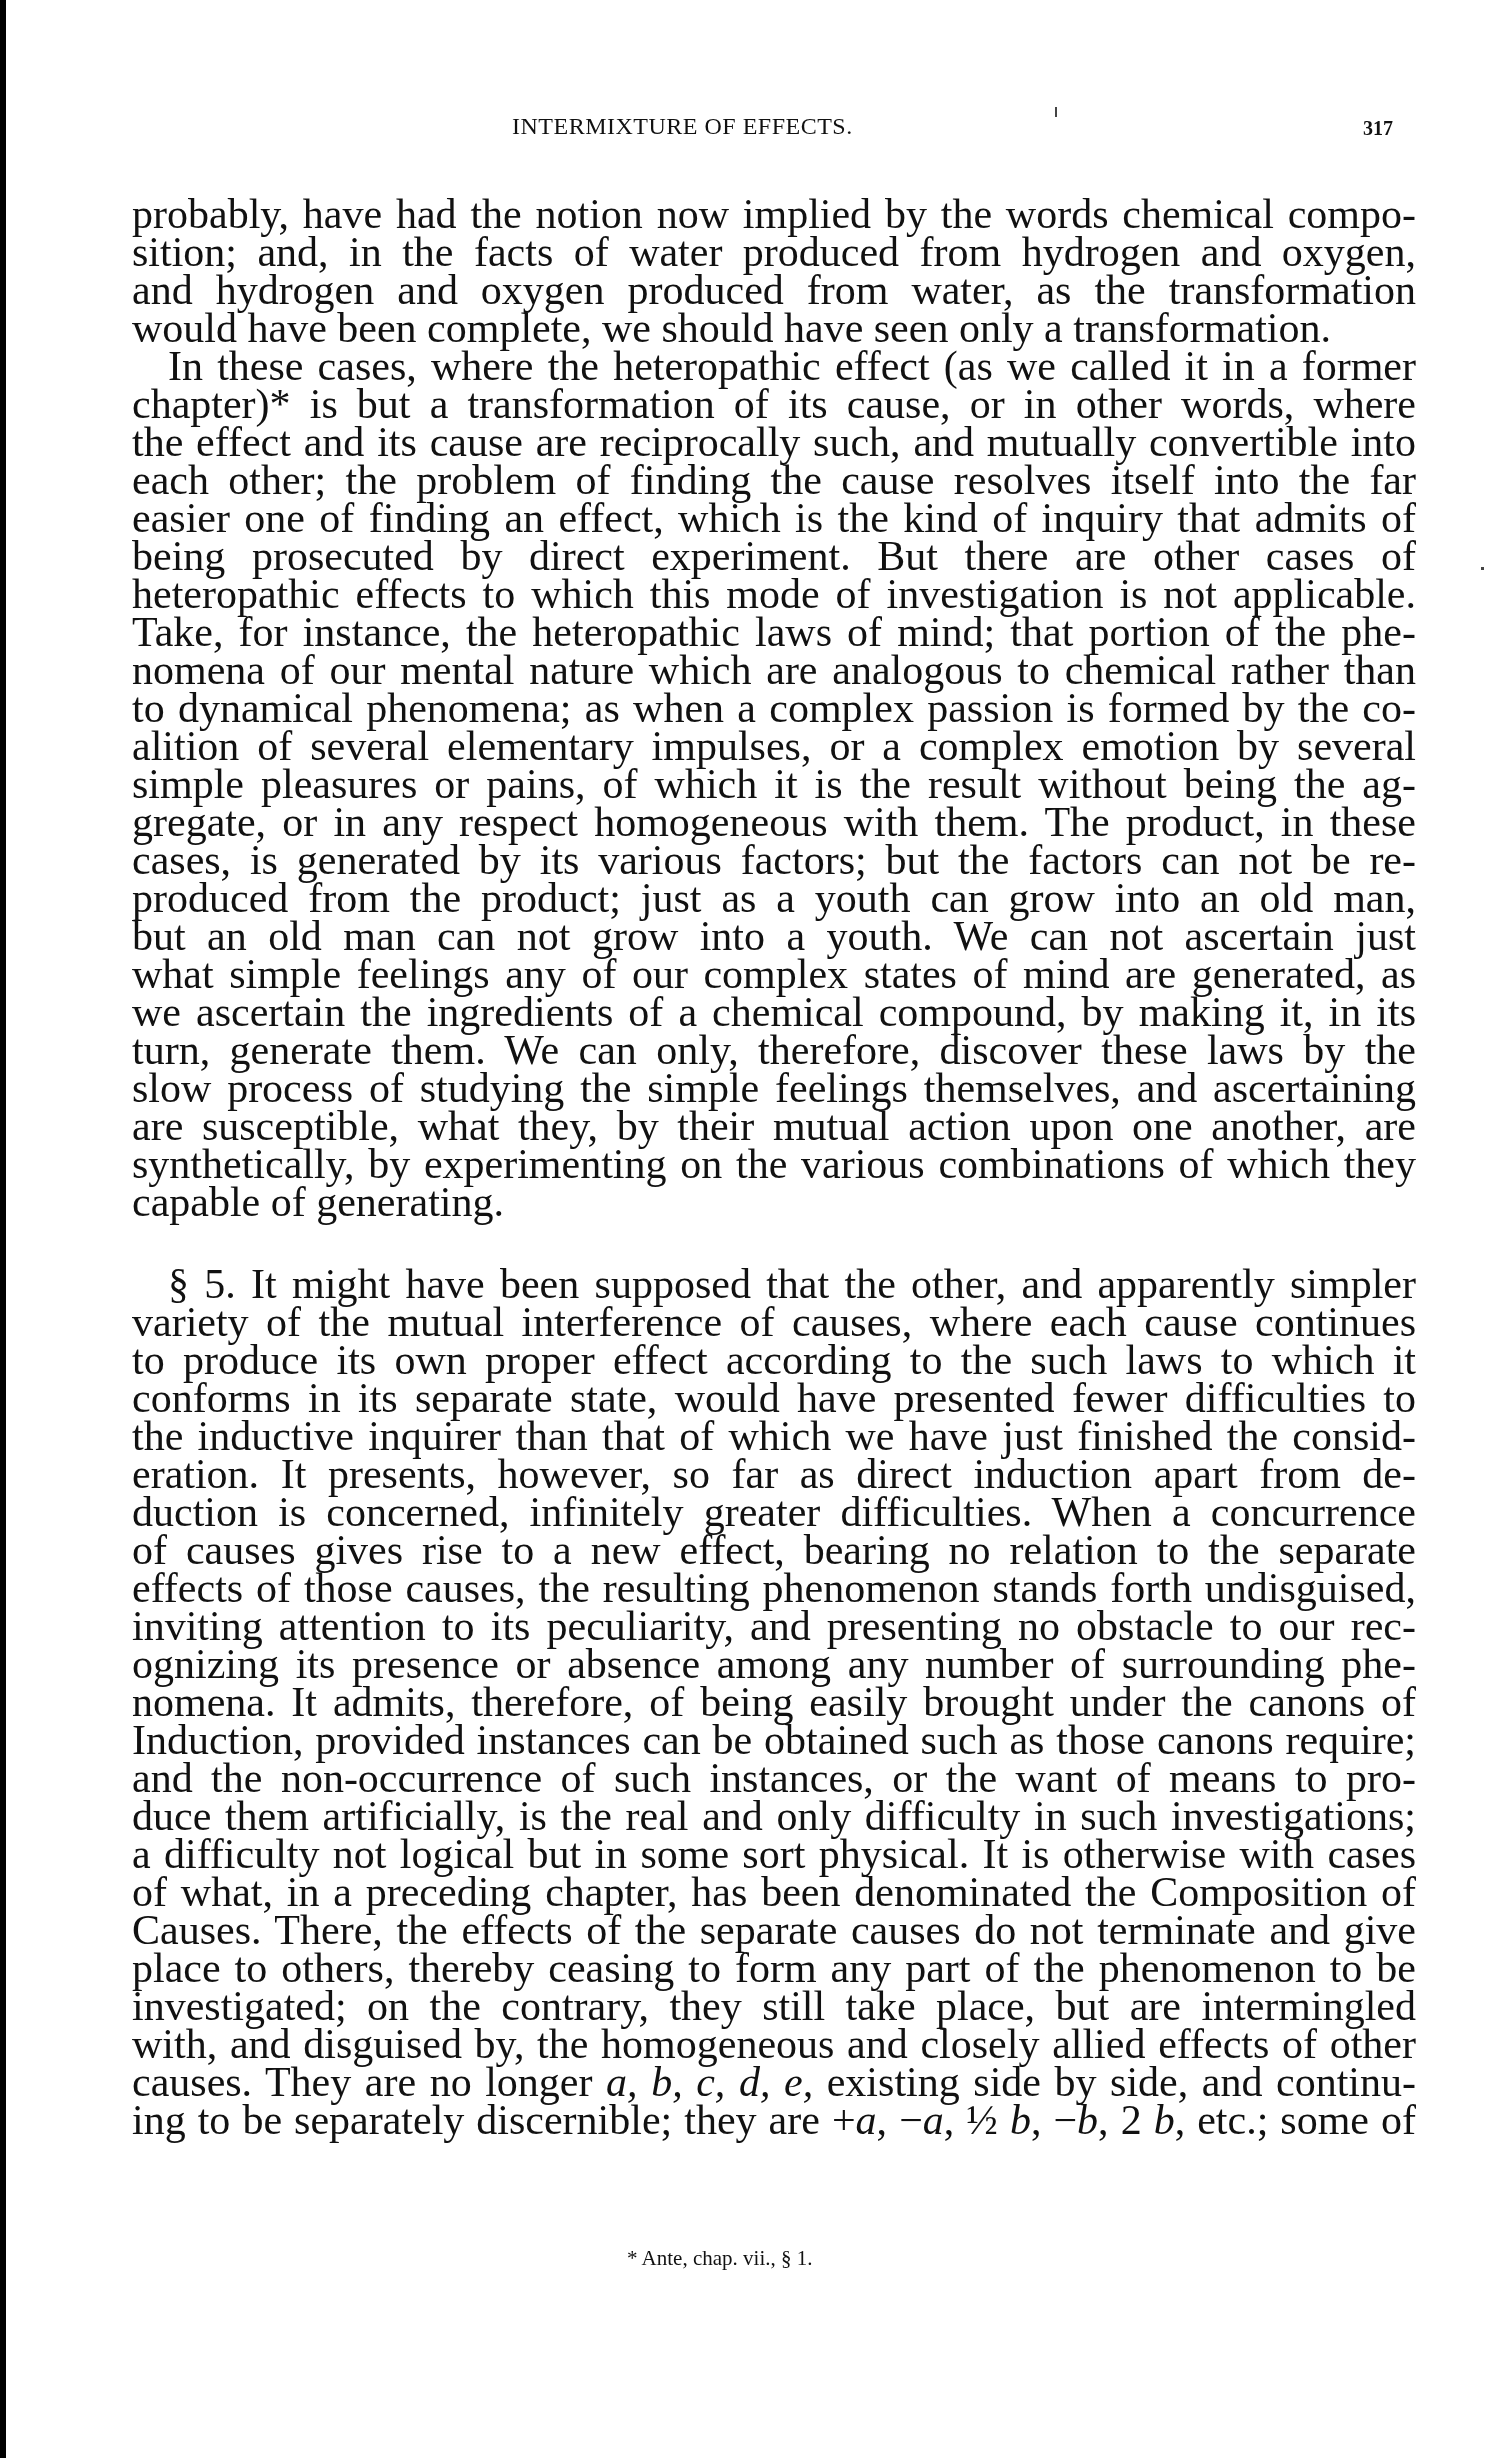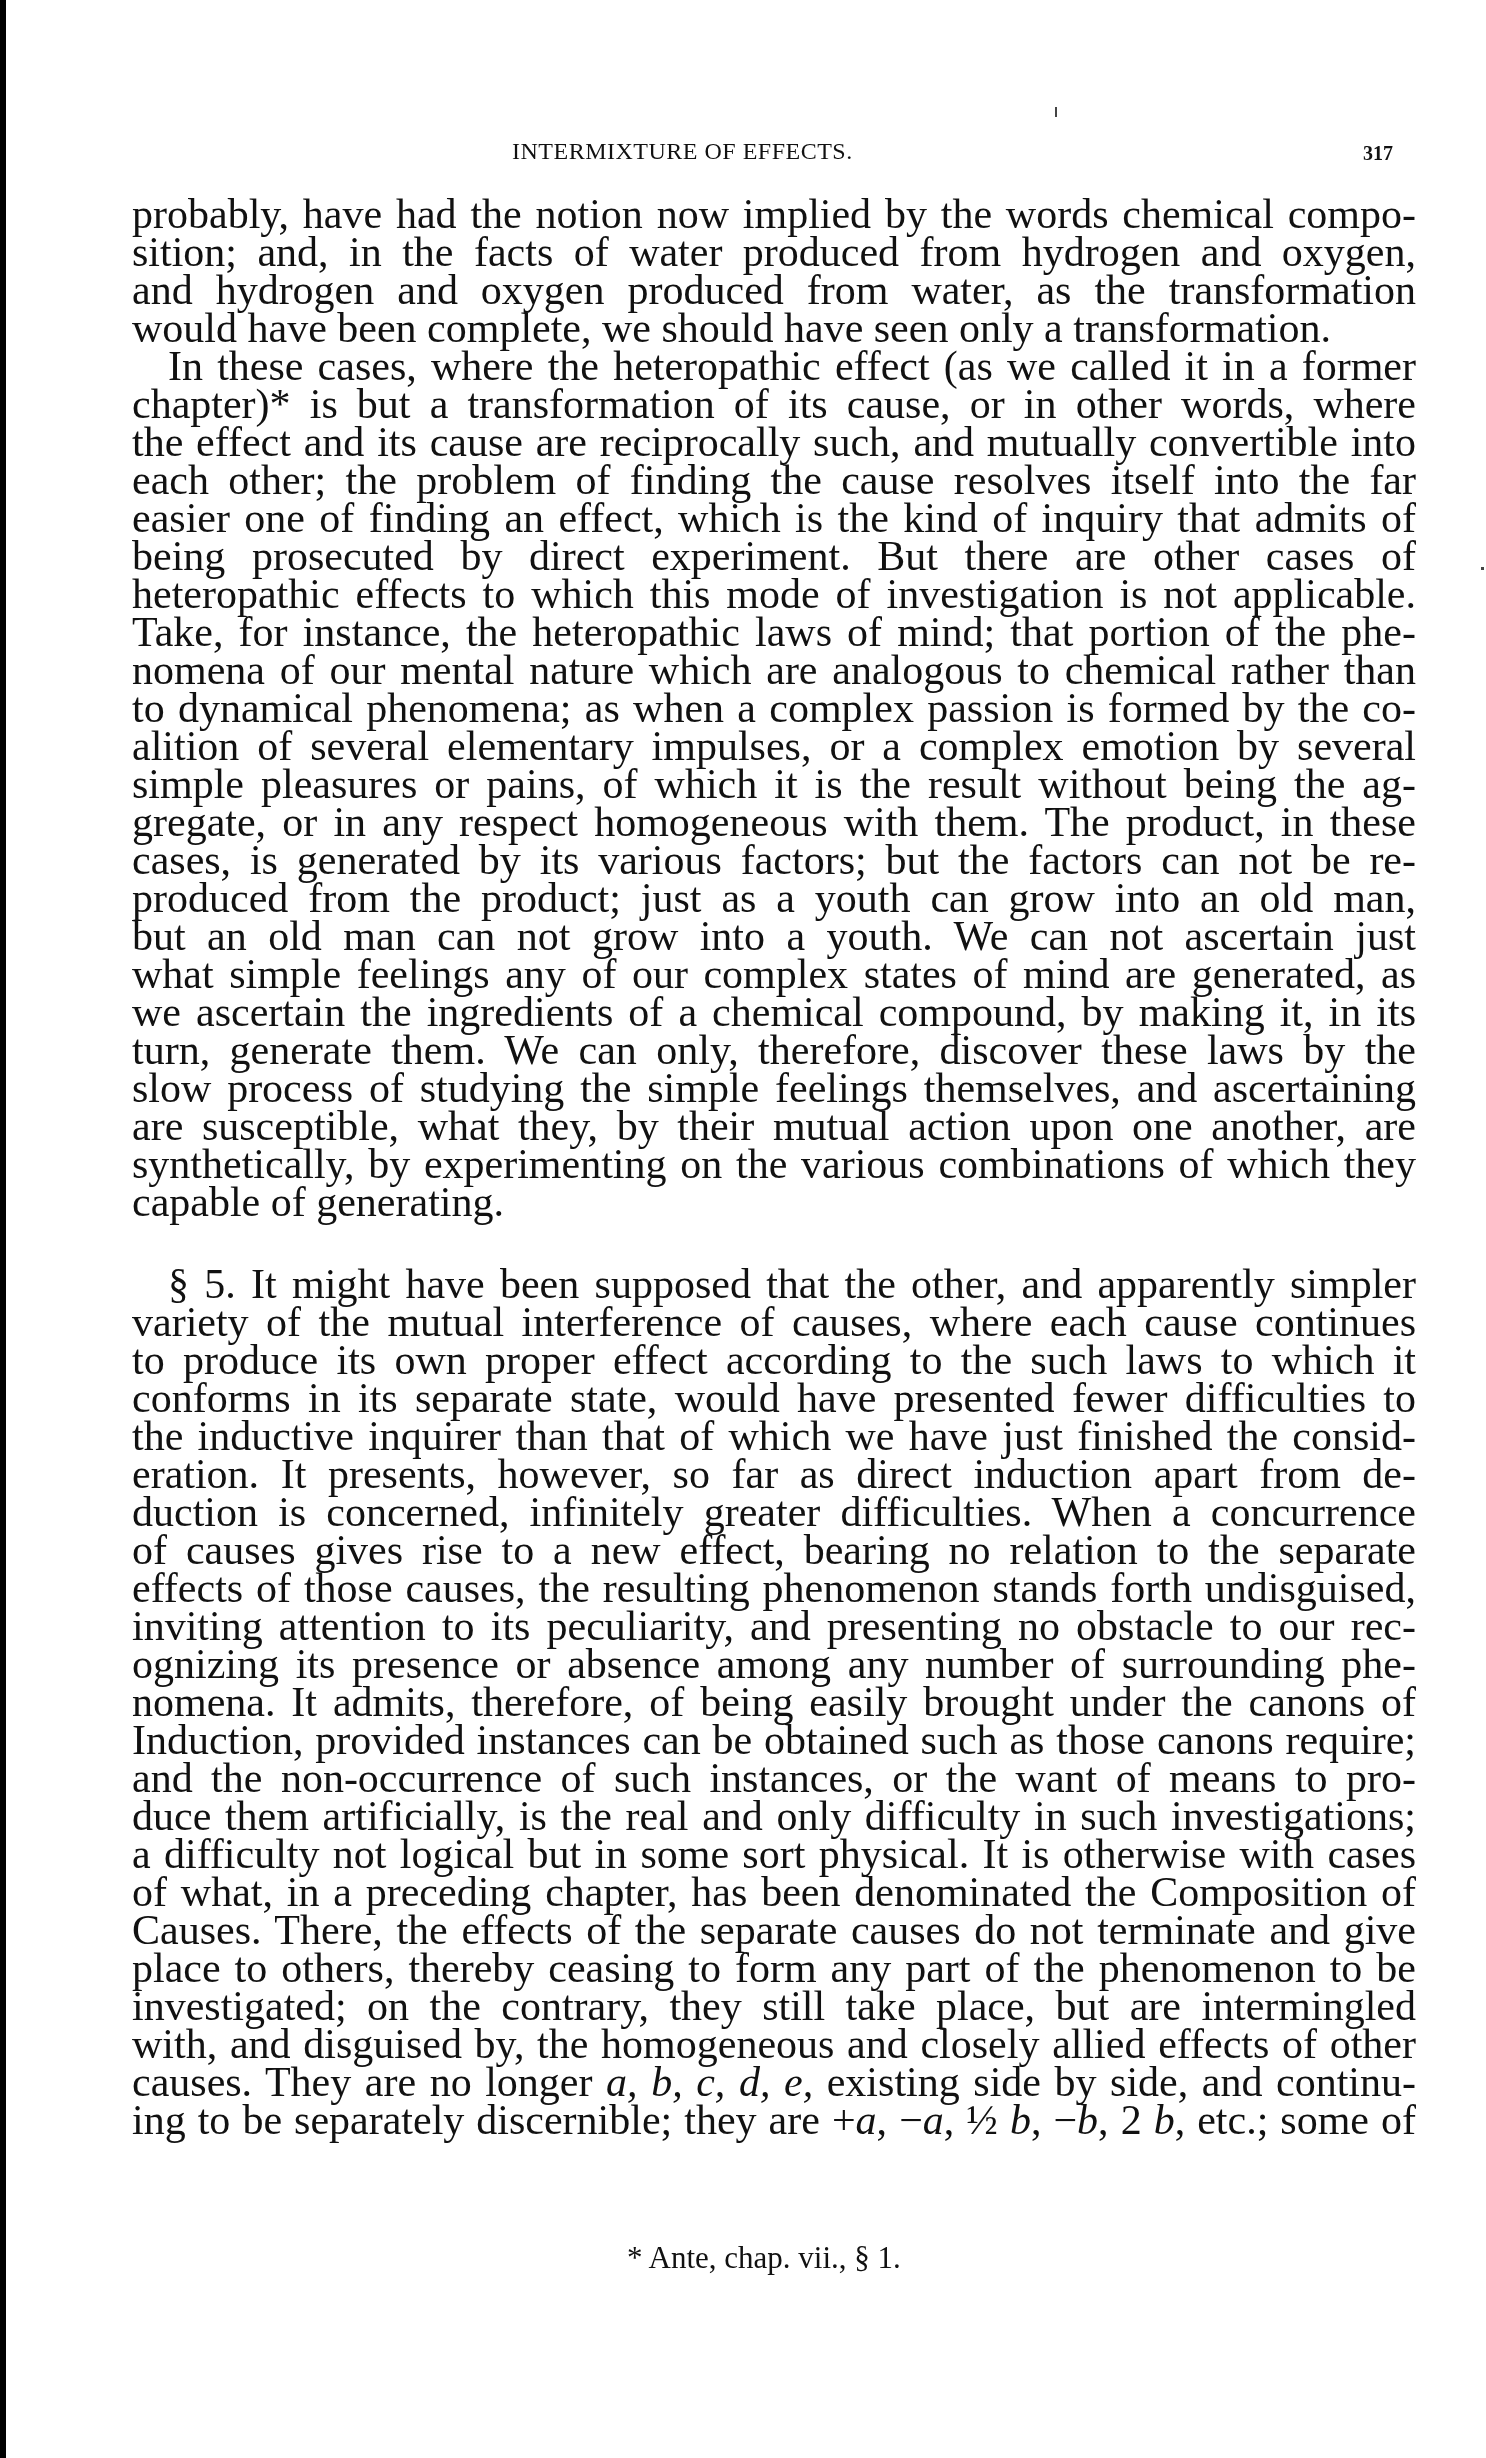--- a/index.html
+++ b/index.html
@@ -6,21 +6,21 @@
   body {
     width: 1487px; height: 2459px; position: relative; overflow: hidden;
     font-family: "DejaVu Serif", "Liberation Serif", serif;
     color: #111111;
   }
   .left-border {
     position: absolute; left: 0; top: 0; width: 6px; height: 2459px; background: #000000;
   }
   .scan-mark { position: absolute; width: 2px; background: #444; }
   .running-head {
-    position: absolute; top: 131px; left: 0; width: 1464px; height: 40px;
+    position: absolute; top: 106px; left: 0; width: 1464px; height: 40px;
   }
   .running-title {
     position: absolute; left: 512px; top: 0; font-size: 24px; letter-spacing: 0.5px;
     font-family: "Liberation Serif", serif; line-height: 40px;
   }
   .page-number {
     position: absolute; left: 1363px; top: 2px; font-size: 20px; font-weight: bold;
     font-family: "Liberation Serif", serif; line-height: 40px;
   }
   .body-text {
@@ -31,21 +31,21 @@
     display: block; height: 38px; white-space: nowrap;
     text-align: justify; text-align-last: justify;
   }
   .line.last { text-align-last: left; }
   .line.indent { padding-left: 36px; }
   .section-gap { height: 44px; }
   .footnote {
     position: absolute; top: 2241px; left: 0; width: 1487px; text-align: left;
   }
   .footnote span {
-    position: absolute; left: 627px; font-size: 31px; font-family: "Liberation Serif", serif;
+    position: absolute; left: 627px; font-size: 21px; font-family: "Liberation Serif", serif;
     line-height: 34px; white-space: nowrap;
   }
   i { font-style: italic; }
 </style>
 </head>
 <body>
 
 <div class="left-border"></div>
 <div class="scan-mark" style="left:1055px;top:107px;height:10px;"></div>
 <div class="scan-mark" style="left:1481px;top:567px;height:3px;width:3px;"></div>

